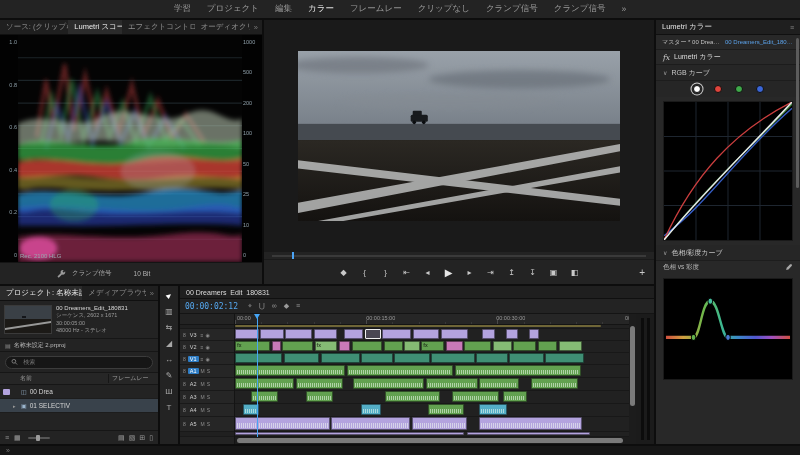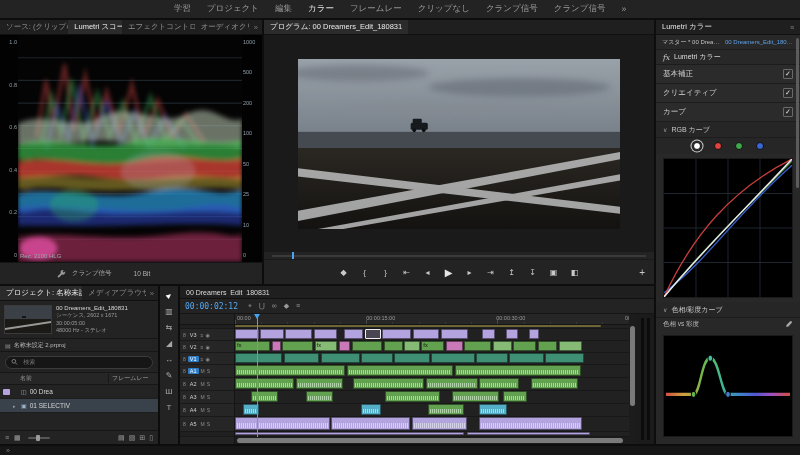--- a/index.html
+++ b/index.html
@@ -238,23 +238,20 @@
     <div class="sc-footer">
       <svg width="10" height="10" viewBox="0 0 11 11">
         <path d="M10 2.6a2.6 2.6 0 0 1-3.4 3.4L3 9.6 1.6 8.2l3.6-3.6A2.6 2.6 0 0 1 8.6 1.2L7.2 2.6l1.4 1.4L10 2.6z" fill="#9a9a9a"></path>
       </svg>
       <span class="lbl">クランプ信号</span>
       <span class="lbl bits">10 Bit</span>
     </div>
   </div>
 
   <div id="program-panel" class="panel">
-    <div class="tabbar">
-      <div class="tab active">プログラム: 00 Dreamers_Edit_180831</div>
-    </div>
     <div class="pm-stage">
       <div id="pm-frame">
         <svg viewBox="0 0 320 168" preserveAspectRatio="none">
           <defs>
             <linearGradient id="sky" x1="0" y1="0" x2="0" y2="1">
               <stop offset="0" stop-color="#99a1a9"></stop>
                 <stop offset="1" stop-color="#788089"></stop>
             </linearGradient>
             <linearGradient id="sand" x1="0" y1="0" x2="0" y2="1">
               <stop offset="0" stop-color="#2b2823"></stop>
@@ -313,34 +310,20 @@
       <span class="m">≡</span>
     </div>
     <div class="lm-clipline">
       <span class="lm-master">マスター * 00 Dreamers_Edit_180831</span>
       <span class="lm-clip">00 Dreamers_Edit_180831</span>
     </div>
     <div class="lm-fxrow">
       <span class="fx-badge">fx</span>
       <span class="lm-fxname">Lumetri カラー</span>
     </div>
-    <div>
-        <div class="lm-row">
-          <span class="lbl">基本補正</span>
-          <span class="chk">✓</span>
-        </div>
-        <div class="lm-row">
-          <span class="lbl">クリエイティブ</span>
-          <span class="chk">✓</span>
-        </div>
-        <div class="lm-row">
-          <span class="lbl">カーブ</span>
-          <span class="chk">✓</span>
-        </div>
-      </div>
     <div class="lm-sub">
       <span class="caret">∨</span>
       <span class="lbl">RGB カーブ</span>
     </div>
     <div class="circles">
         <div class="circ sel" style="background: rgb(255, 255, 255);"></div>
         <div class="circ" style="background: rgb(224, 68, 60);"></div>
         <div class="circ" style="background: rgb(63, 169, 74);"></div>
         <div class="circ" style="background: rgb(58, 102, 216);"></div>
       </div>

